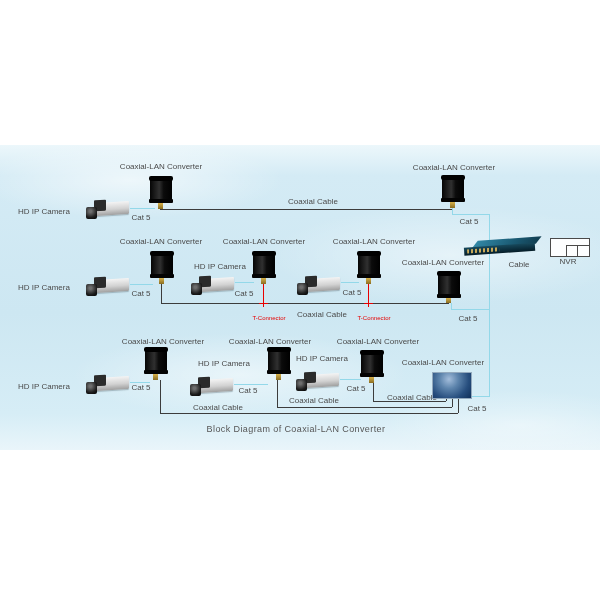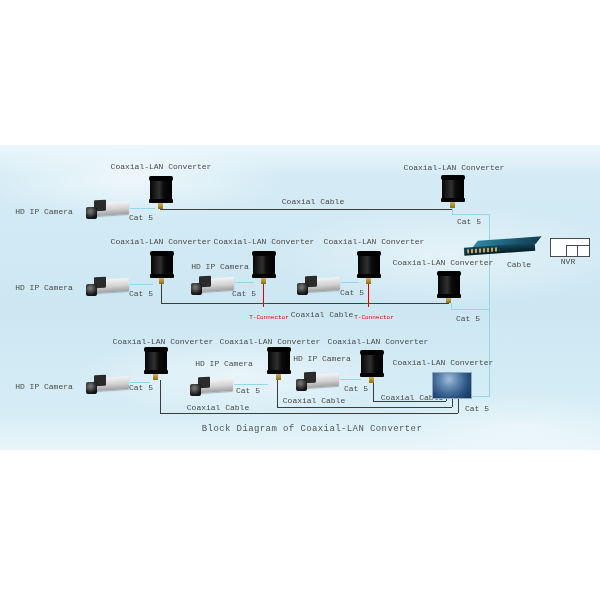--- a/index.html
+++ b/index.html
@@ -1,17 +1,17 @@
 <!DOCTYPE html>
 <html><head>
 <meta charset="utf-8">
 <style>
   html,body{margin:0;padding:0;background:#fff}
   #canvas{position:relative;width:600px;height:600px;background:#fff;overflow:hidden;
-          font-family:Liberation Mono, monospace}
+          font-family:Liberation Sans, sans-serif}
   .band{position:absolute;left:0;top:145px;width:600px;height:305px;
     background:
       radial-gradient(ellipse 220px 55px at 130px 35px, rgba(255,255,255,.6), rgba(255,255,255,0) 70%),
       radial-gradient(ellipse 260px 70px at 450px 110px, rgba(255,255,255,.45), rgba(255,255,255,0) 70%),
       radial-gradient(ellipse 240px 60px at 240px 230px, rgba(255,255,255,.5), rgba(255,255,255,0) 70%),
       radial-gradient(ellipse 200px 50px at 520px 280px, rgba(255,255,255,.4), rgba(255,255,255,0) 70%),
       linear-gradient(180deg,#ecf7fb 0%,#d4ebf5 10%,#cde7f2 55%,#d6edf6 88%,#e9f5fa 100%);}
   .lbl{position:absolute;font-size:8px;line-height:1.15;color:#4a4a4a;white-space:nowrap;
        transform:translateX(-50%)}
   .ttl{position:absolute;font-size:9px;color:#565656;white-space:nowrap;transform:translateX(-50%);
@@ -195,14 +195,14 @@
     <div class="conn"></div>
   </div>
   <div class="converter" style="left:268px;top:348px">
     <div class="conn"></div>
   </div>
   <div class="converter" style="left:361px;top:351px">
     <div class="conn"></div>
   </div>
   <div class="monitor" style="left:432px;top:372px"></div>
 
-  <div class="ttl" style="left:312px;top:424px">Block Diagram of Coaxial-LAN Converter</div>
+  <div class="ttl" style="left:296px;top:424px">Block Diagram of Coaxial-LAN Converter</div>
 </div>
 
 </body></html>

